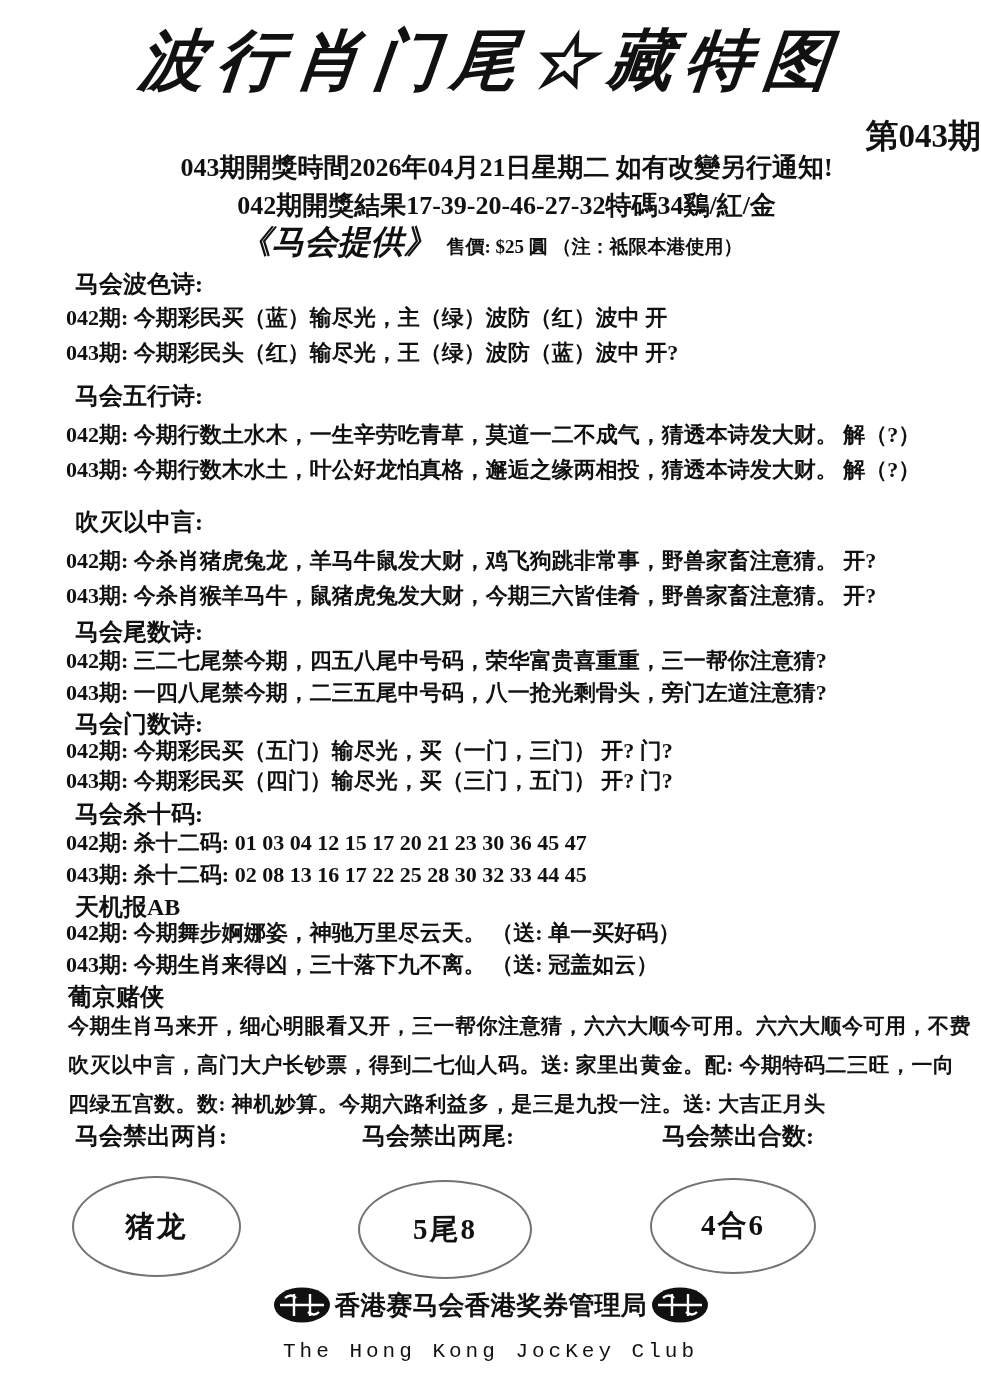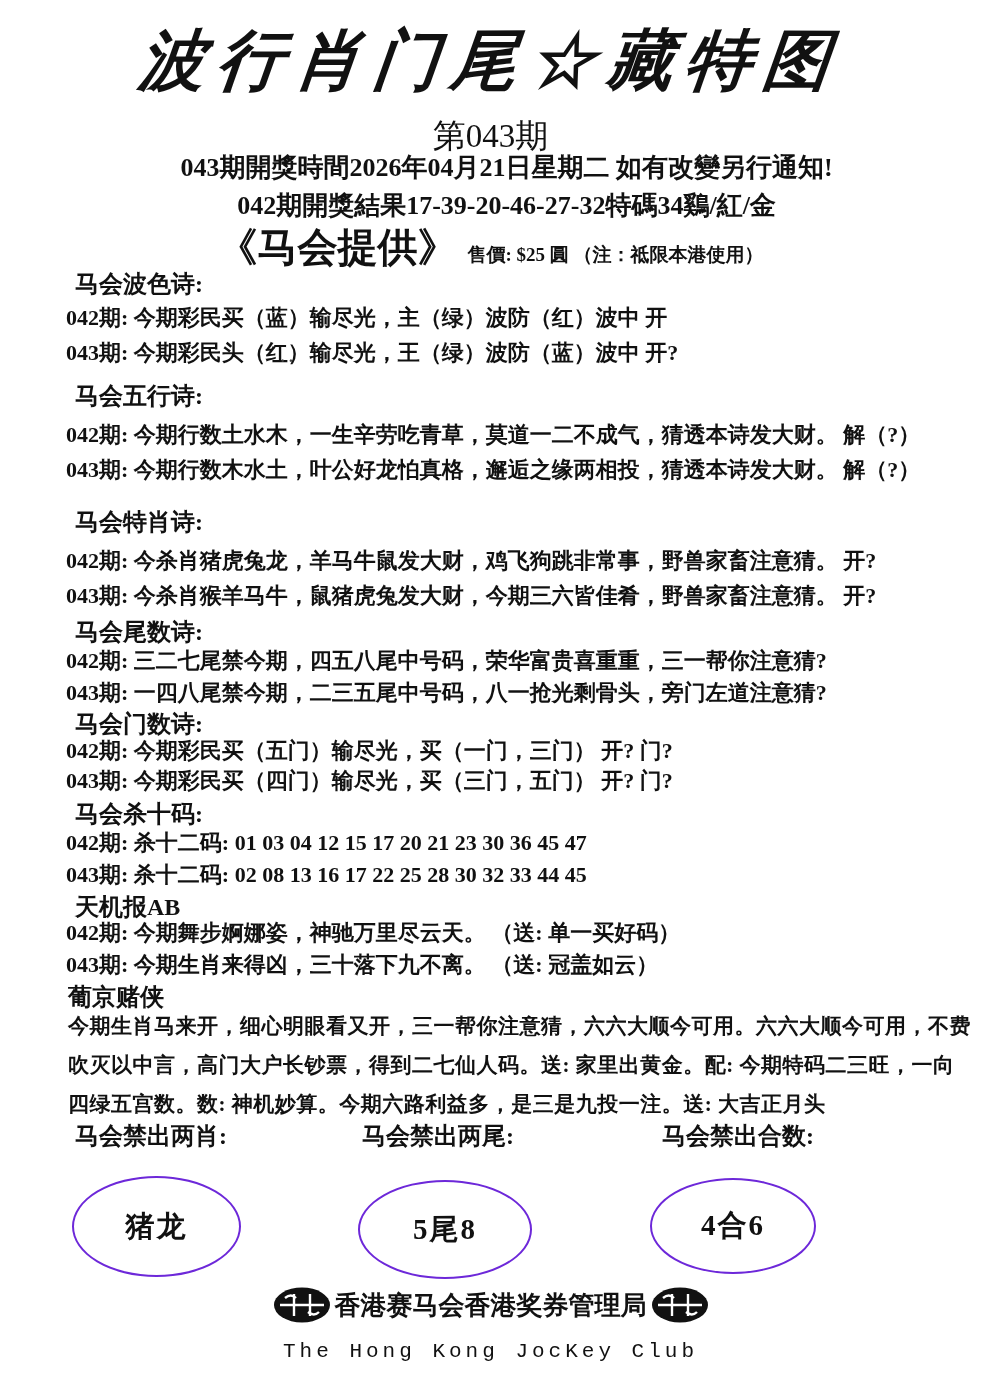--- a/index.html
+++ b/index.html
@@ -15,32 +15,32 @@
   .title{
     position:absolute;top:16px;left:0;width:100%;
     text-align:center;
     font-size:66px;font-weight:900;font-style:italic;
     letter-spacing:12px;
     transform:skewX(-6deg);
     white-space:nowrap;
   }
   .issue{
     position:absolute;top:114px;left:0;width:100%;
-    text-align:center;font-size:33px;font-weight:400;
+    text-align:right;font-size:33px;font-weight:700;
   }
   .center-line{
     position:absolute;left:16px;width:100%;
     text-align:center;font-size:26px;font-weight:700;
     white-space:nowrap;
   }
   .provider{
     position:absolute;top:220px;left:0;width:100%;
     text-align:center;white-space:nowrap;
   }
-  .prov-name{font-size:40px;font-weight:700;}
+  .prov-name{font-size:33px;font-weight:700;font-style:italic;}
   .prov-note{font-size:19px;font-weight:700;margin-left:10px;}
   .sec-header{
     position:absolute;left:75px;
     font-size:24px;font-weight:700;white-space:nowrap;
   }
   .sec-line{
     position:absolute;left:66px;
     font-size:22px;font-weight:700;white-space:nowrap;
   }
   .para-line{
@@ -51,21 +51,21 @@
   .artifact{
     position:absolute;top:352px;left:280px;
     font-size:16px;font-weight:700;letter-spacing:3px;color:#444;
   }
   .fb-header{
     position:absolute;top:1120px;
     font-size:24px;font-weight:700;white-space:nowrap;
   }
   .ellipse{
     position:absolute;
-    border:2px solid #6d28d9;
+    border:2px solid #737373;
     border-radius:50%;
     display:flex;align-items:center;justify-content:center;
     background:#fff;
   }
   .ellipse span{
     font-size:29px;font-weight:700;letter-spacing:2px;white-space:nowrap;
   }
   .footer-row{
     position:absolute;top:1286px;left:0;width:100%;
     display:flex;align-items:center;justify-content:center;gap:4px;
@@ -95,21 +95,21 @@
 
   <div class="sec-header" style="top:268px">马会波色诗:</div>
   <div class="sec-line" style="top:303px">042期: 今期彩民买（蓝）输尽光，主（绿）波防（红）波中 开</div>
   <div class="sec-line" style="top:338px">043期: 今期彩民头（红）输尽光，王（绿）波防（蓝）波中 开?</div>
   <div class="artifact">··</div>
 
   <div class="sec-header" style="top:380px">马会五行诗:</div>
   <div class="sec-line" style="top:420px">042期: 今期行数土水木，一生辛劳吃青草，莫道一二不成气，猜透本诗发大财。 解（?）</div>
   <div class="sec-line" style="top:455px">043期: 今期行数木水土，叶公好龙怕真格，邂逅之缘两相投，猜透本诗发大财。 解（?）</div>
 
-  <div class="sec-header" style="top:506px">马会特肖诗:</div>
+  <div class="sec-header" style="top:506px">吹灭以中言:</div>
   <div class="sec-line" style="top:546px">042期: 今杀肖猪虎兔龙，羊马牛鼠发大财，鸡飞狗跳非常事，野兽家畜注意猜。 开?</div>
   <div class="sec-line" style="top:581px">043期: 今杀肖猴羊马牛，鼠猪虎兔发大财，今期三六皆佳肴，野兽家畜注意猜。 开?</div>
 
   <div class="sec-header" style="top:616px">马会尾数诗:</div>
   <div class="sec-line" style="top:646px">042期: 三二七尾禁今期，四五八尾中号码，荣华富贵喜重重，三一帮你注意猜?</div>
   <div class="sec-line" style="top:678px">043期: 一四八尾禁今期，二三五尾中号码，八一抢光剩骨头，旁门左道注意猜?</div>
 
   <div class="sec-header" style="top:708px">马会门数诗:</div>
   <div class="sec-line" style="top:736px">042期: 今期彩民买（五门）输尽光，买（一门，三门） 开? 门?</div>
   <div class="sec-line" style="top:766px">043期: 今期彩民买（四门）输尽光，买（三门，五门） 开? 门?</div>

